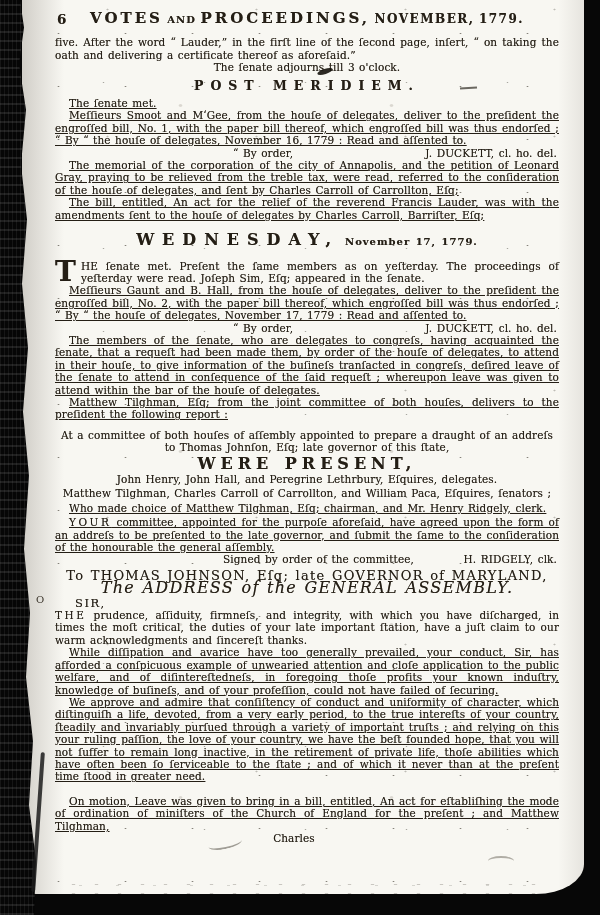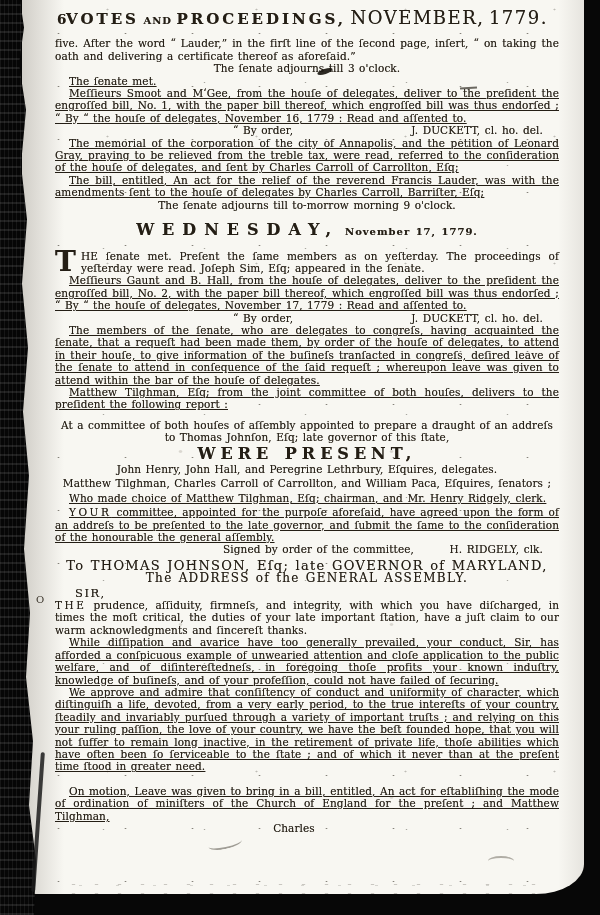--- a/index.html
+++ b/index.html
@@ -43,43 +43,43 @@
     position:absolute;left:33px;right:25px;top:12px;
     color:#241e15;
     font-size:10.5px;line-height:12.4px;
     word-spacing:1px;letter-spacing:.1px;
     text-shadow:0 0 .4px rgba(35,28,16,.55);
   }
   .page-header{position:relative;text-align:center;margin-bottom:10px;white-space:nowrap;}
   .pagenum{position:absolute;left:2px;top:1px;font-size:13.5px;font-weight:700;}
   .t-big{font-size:15px;font-weight:700;letter-spacing:3px;}
   .t-small{font-size:10px;font-weight:700;letter-spacing:1px;}
-  .t-med{font-size:18px;font-weight:400;letter-spacing:1.5px;margin-top:36px;}
+  .t-med{font-size:12px;font-weight:700;letter-spacing:1.5px;margin-top:36px;}
   p{margin:0;}
   .para{text-align:justify;text-indent:14px;text-decoration:underline;}
   .cont{text-align:justify;text-indent:0;}
   .center{text-align:center;}
   .heading{
     text-align:center;font-size:12.5px;font-weight:700;
     letter-spacing:7px;margin:6px 0 5px 0;
   }
   .day-heading{text-align:center;margin:13px 0 11px 0;white-space:nowrap;}
   .day-heading .day{font-size:16px;font-weight:700;letter-spacing:8px;}
   .day-heading .date{font-size:10px;font-weight:700;letter-spacing:1px;margin-left:6px;}
   .byorder{display:flex;}
   .byorder .left{margin-left:178px;}
-  .byorder .right{margin-left:auto;margin-right:16px;}
+  .byorder .right{margin-left:auto;margin-right:2px;}
   .signed .left{margin-left:168px;}
   .dropcap-para{text-align:justify;}
   .dropcap{float:left;font-size:28px;line-height:22px;font-weight:600;padding:1px 5px 0 0;}
   .committee{text-align:center;margin-top:8px;margin-bottom:2px;}
   .were-present{text-align:center;font-size:16px;font-weight:700;letter-spacing:5px;margin:4px 0 3px 0;}
   .center-row{text-align:center;margin:2px 0;}
   .address-to{text-align:center;font-size:13px;letter-spacing:1.3px;margin-top:4px;white-space:nowrap;}
-  .address-line{text-align:center;font-size:12px;letter-spacing:1.3px;}
+  .address-line{text-align:center;font-size:16px;letter-spacing:1.3px;font-style:italic;}
   .sir{text-indent:20px;font-size:11.5px;letter-spacing:1.5px;margin-top:2px;}
   .lead{letter-spacing:2.5px;}
   .catchword{text-align:center;margin-right:26px;}
   .mt2{margin-top:2px;}
   .mt4{margin-top:12px;}
   
   .margin-mark{position:absolute;left:14px;top:594px;font-size:10px;color:#3a342a;}
   .smudge{position:absolute;left:295px;top:69px;width:16px;height:5px;background:#15120c;border-radius:50%;transform:rotate(-18deg);opacity:.9;}
   .dash-mark{position:absolute;left:438px;top:87px;width:17px;height:2px;background:#3c3830;transform:rotate(-4deg);opacity:.75;}
   .pencil-squiggle{position:absolute;left:186px;top:838px;width:34px;height:9px;border-bottom:2px solid #5a554b;border-radius:50%;transform:rotate(-12deg);opacity:.55;}
@@ -95,29 +95,29 @@
 
   <div class="column">
 
     <div class="page-header">
       <span class="pagenum">6</span>
       <span><span class="t-big">VOTES</span> <span class="t-small">AND</span> <span class="t-big">PROCEEDINGS,</span>&nbsp;<span class="t-med">NOVEMBER,</span> <span class="t-med">1779.</span></span>
     </div>
 
     <p class="cont">five.   After the word “ Lauder,” in the firſt line of the ſecond page, inſert, “ on taking the oath and delivering a certificate thereof as aforeſaid.”</p>
     <p class="center">The ſenate adjourns till 3 o'clock.</p>
+    <p class="heading">POST MERIDIEM.</p>
     <p class="para">The ſenate met.</p>
     <p class="para">Meſſieurs Smoot and M‘Gee, from the houſe of delegates, deliver to the preſident the engroſſed bill, No. 1, with the paper bill thereof, which engroſſed bill was thus endorſed ; “ By “ the houſe of delegates, November 16, 1779 : Read and aſſented to.</p>
     <p class="byorder">
         <span class="left">“ By order,</span>
         <span class="right">J. DUCKETT, cl. ho. del.</span>
       </p>
     <p class="para">The memorial of the corporation of the city of Annapolis, and the petition of Leonard Gray, praying to be relieved from the treble tax, were read, referred to the conſideration of the houſe of delegates, and ſent by Charles Carroll of Carrollton, Eſq;</p>
     <p class="para">The bill, entitled, An act for the relief of the reverend Francis Lauder, was with the amendments ſent to the houſe of delegates by Charles Carroll, Barriſter, Eſq;</p>
-    <p class="center">The ſenate adjourns till to-morrow morning 9 o'clock.</p>
 
     <div class="day-heading"><span class="day">WEDNESDAY,</span><span class="date">November 17, 1779.</span></div>
 
     <p class="dropcap-para"><span class="dropcap">T</span><span>HE ſenate met.   Preſent the ſame members as on yeſterday.   The proceedings of yeſterday were read.   Joſeph Sim, Eſq; appeared in the ſenate.</span></p>
     <p class="para">Meſſieurs Gaunt and B. Hall, from the houſe of delegates, deliver to the preſident the engroſſed bill, No. 2, with the paper bill thereof, which engroſſed bill was thus endorſed ; “ By “ the houſe of delegates, November 17, 1779 : Read and aſſented to.</p>
     <p class="byorder">
         <span class="left">“ By order,</span>
         <span class="right">J. DUCKETT, cl. ho. del.</span>
       </p>
     <p class="para">The members of the ſenate, who are delegates to congreſs, having acquainted the ſenate, that a requeſt had been made them, by order of the houſe of delegates, to attend in their houſe, to give information of the buſineſs tranſacted in congreſs, deſired leave of the ſenate to attend in conſequence of the ſaid requeſt ; whereupon leave was given to attend within the bar of the houſe of delegates.</p>

